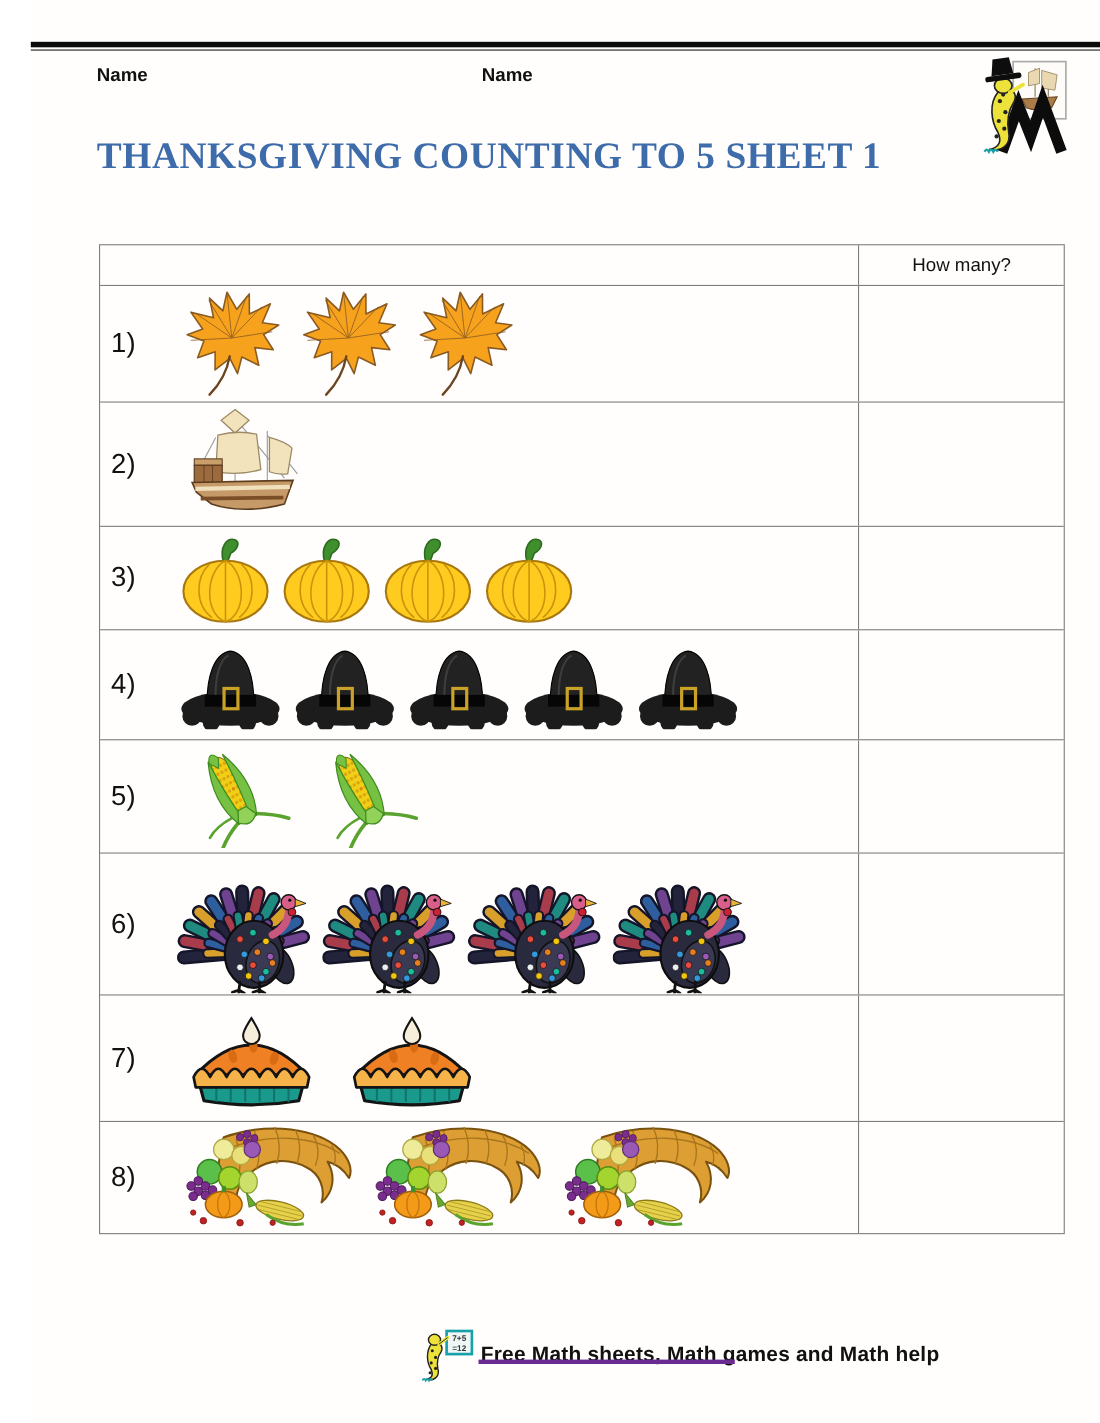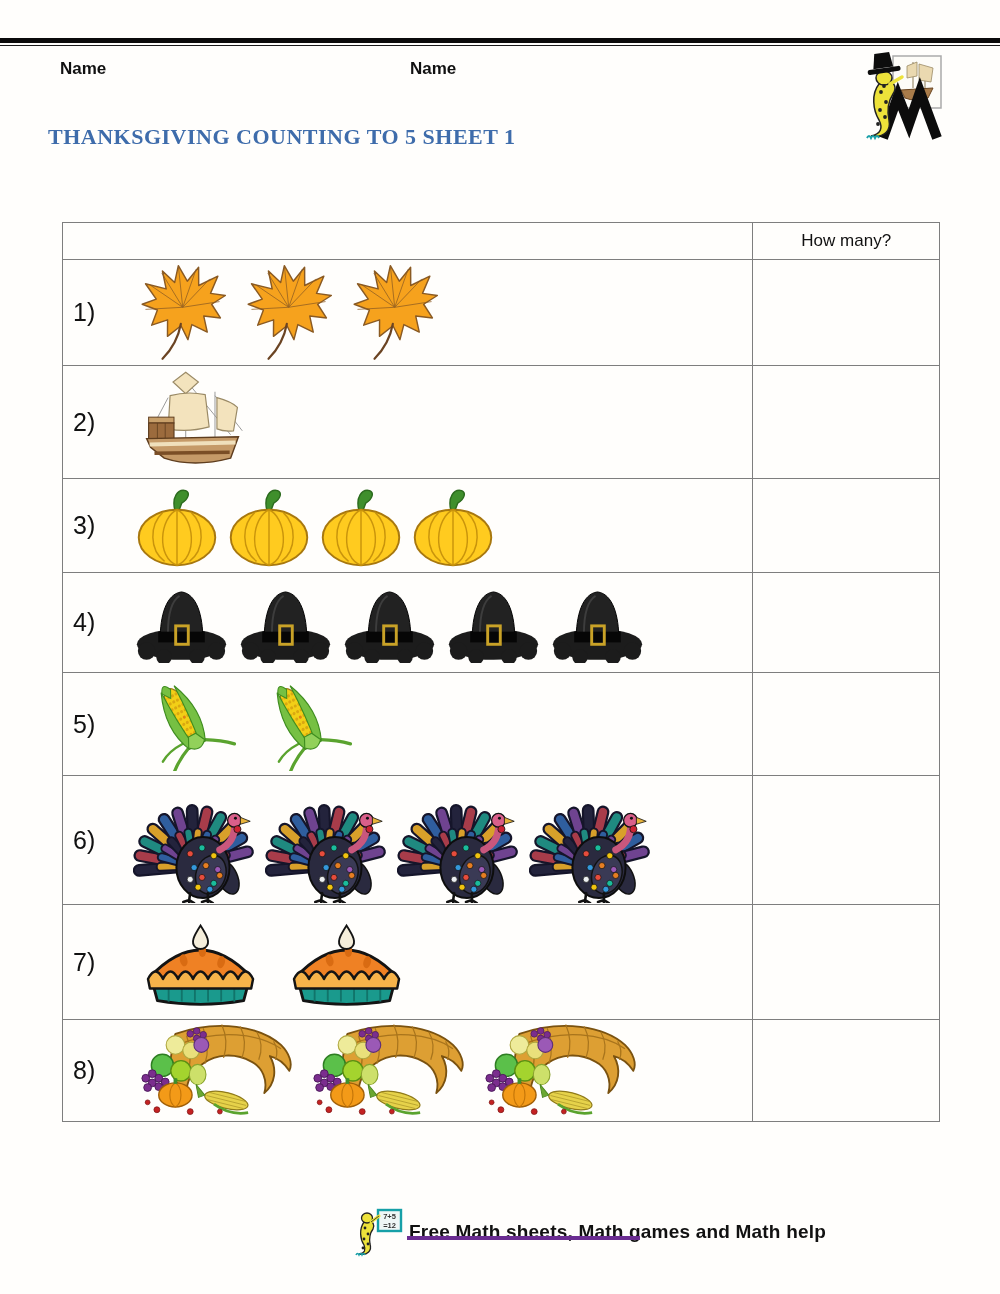--- a/index.html
+++ b/index.html
@@ -1,23 +1,23 @@
 <!DOCTYPE html>
 <html><head>
 <meta charset="utf-8">
 <style>
   html,body{margin:0;padding:0;}
   body{width:1000px;height:1294px;background:#ffffff;font-family:"Liberation Sans",sans-serif;color:#111;position:relative;overflow:hidden;}
-  .page{position:absolute;inset:0;background:#fffefc;}
+  .page{position:absolute;inset:0;background:#fffefc;margin-left:28px;}
   .toprule{position:absolute;left:0;top:38px;width:1000px;height:5px;background:#0b0b0b;}
   .toprule2{position:absolute;left:0;top:45px;width:1000px;height:1.4px;background:#1a1a1a;}
   .name-label{position:absolute;left:60px;top:59px;font-size:17px;font-weight:600;}
   .date-label{position:absolute;left:410px;top:59px;font-size:17px;font-weight:600;}
   .corner-logo{position:absolute;left:856px;top:50px;}
-  .sheet-title{position:absolute;left:48px;top:124px;font-family:"Liberation Serif",serif;font-size:22px;font-weight:600;letter-spacing:0.5px;}
+  .sheet-title{position:absolute;left:60px;top:124px;font-family:"Liberation Serif",serif;font-size:34px;font-weight:600;letter-spacing:0.5px;}
   .instruction{position:absolute;left:60px;top:168px;font-size:24px;font-weight:400;}
   .wtable{position:absolute;left:62px;top:222px;width:878px;border:1.6px solid #7e7e7e;box-sizing:border-box;}
   .trow{display:flex;border-top:1.6px solid #7e7e7e;box-sizing:border-box;}
   .trow:first-child{border-top:none;}
   .cell-main{width:691px;box-sizing:border-box;display:flex;align-items:center;}
   .cell-answer{width:187px;box-sizing:border-box;border-left:1.6px solid #7e7e7e;}
   .header-row{height:36px;}
   .header-row .cell-answer{display:flex;align-items:center;justify-content:center;font-size:17px;font-weight:500;}
   .rownum{width:70px;padding-left:10px;font-size:25px;box-sizing:border-box;flex-shrink:0;}
   .icons{display:flex;align-items:flex-end;}

